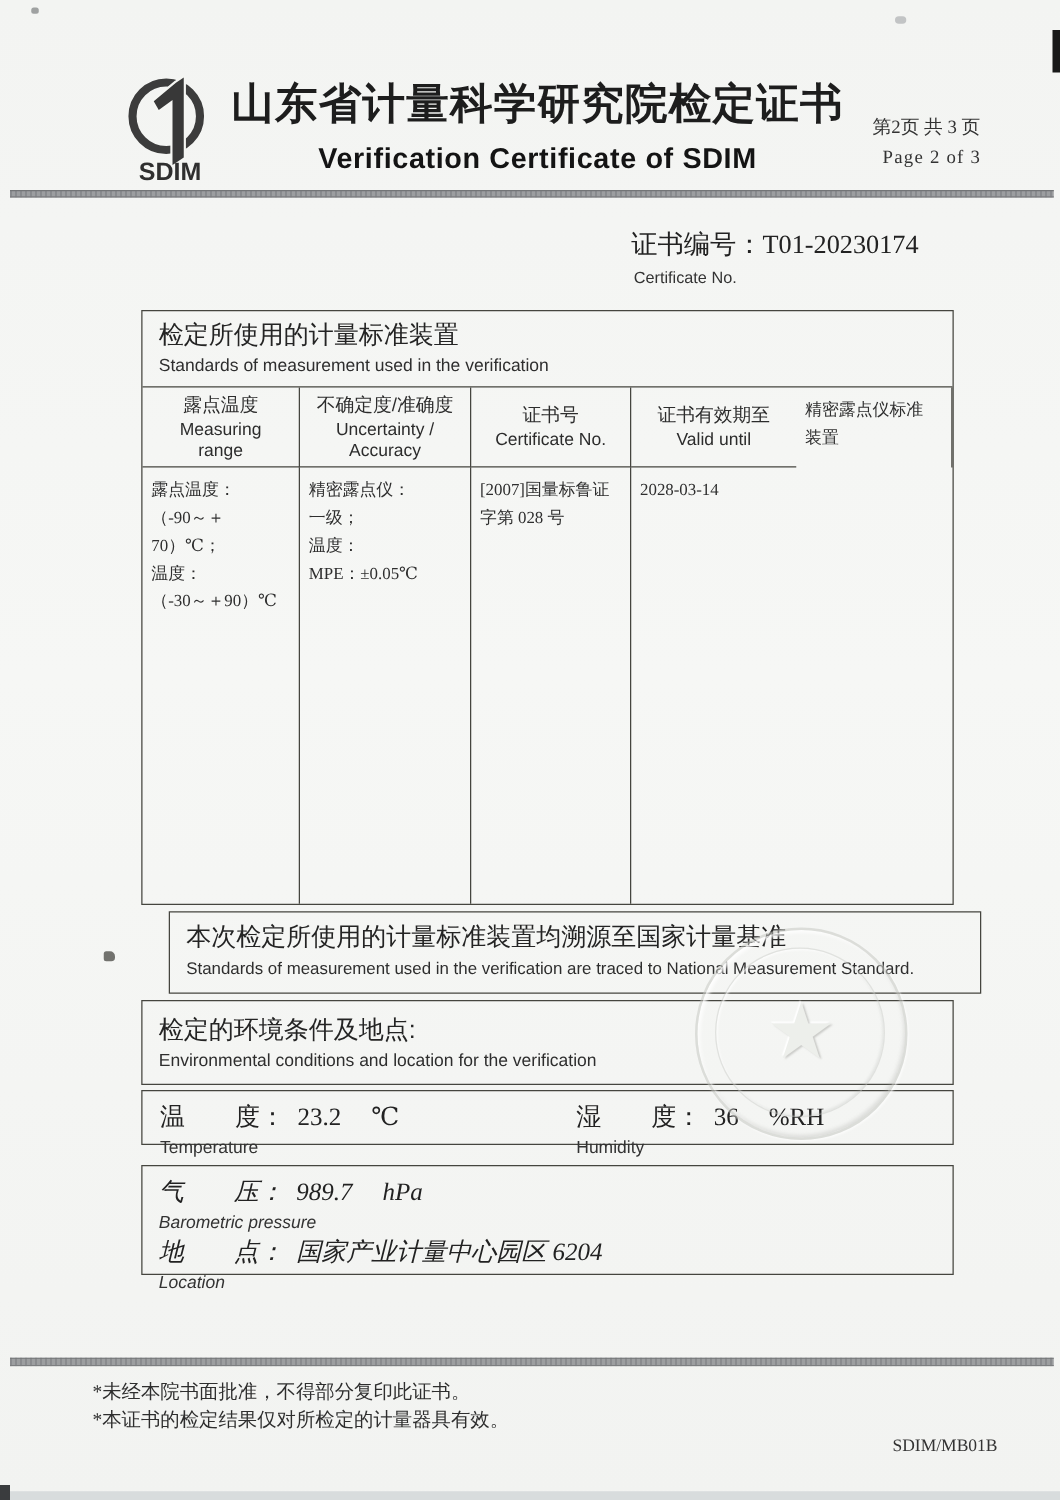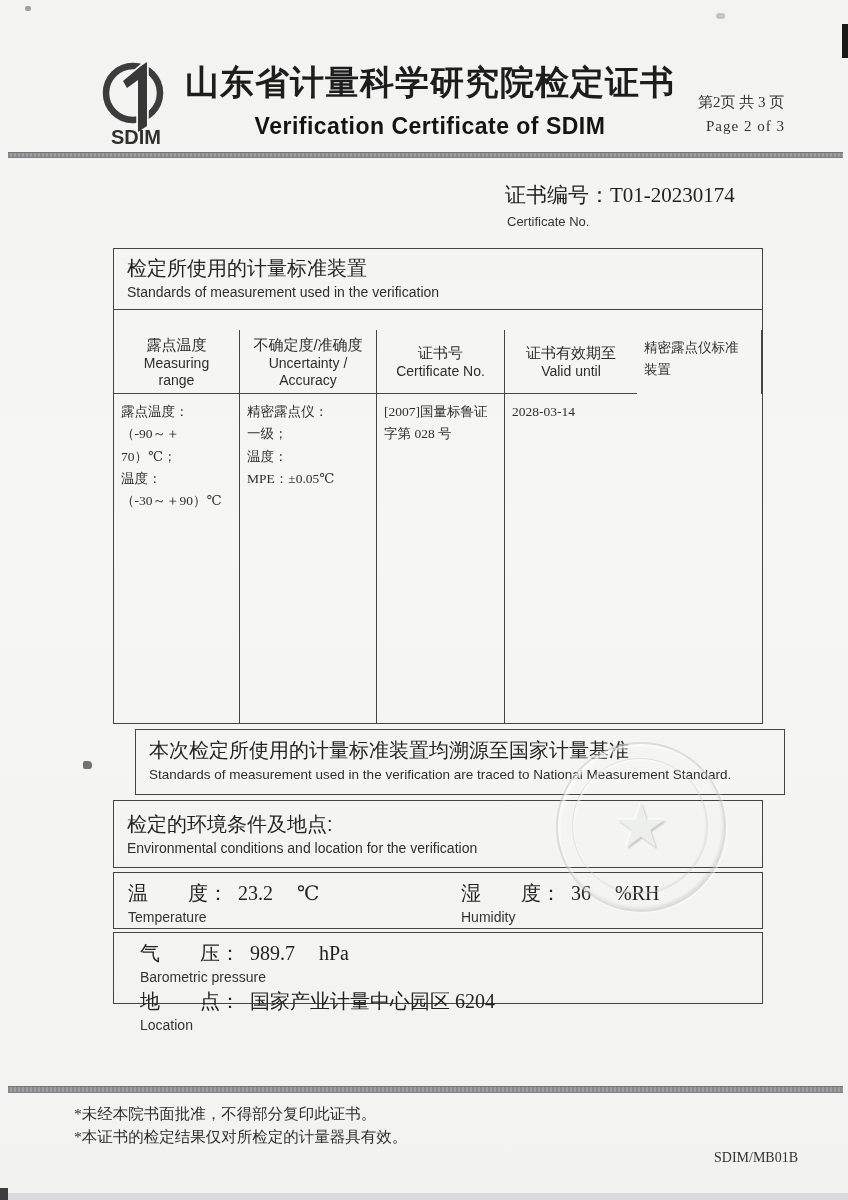--- a/index.html
+++ b/index.html
@@ -22,26 +22,26 @@
     background:repeating-linear-gradient(90deg,#898b8e 0 2px,#9c9ea0 2px 4px);
     box-shadow:inset 0 1px 0 #737577, inset 0 -1px 0 #7c7e80;}
   .rule-top{top:152px;height:6px;}
   .rule-bottom{top:1086px;height:7px;}
   
   .cert-block{position:absolute;left:505px;top:181px;}
   .cert-line{font-size:21px;color:#222;}
   .cert-sub{margin-top:5px;padding-left:2px;font-size:13px;color:#333;
     font-family:"Liberation Sans","DejaVu Sans",sans-serif;}
   
-  .box{position:absolute;left:113px;width:650px;border:1.5px solid #45453f;box-sizing:border-box;gap:20px;}
+  .box{position:absolute;left:113px;width:650px;border:1.5px solid #45453f;box-sizing:border-box;}
   .box-a{top:248px;height:476px;display:flex;flex-direction:column;}
   .box-b{top:729px;height:66px;padding:7px 13px;margin-left:22px;}
   .box-c{top:800px;height:68px;padding:10px 13px;}
-  .box-d{top:872px;height:57px;}
-  .box-e{top:932px;height:72px;padding:7px 26px;}
+  .box-d{top:872px;height:44px;}
+  .box-e{top:932px;height:88px;padding:7px 13px;font-style:italic;}
   .sec-zh{font-size:20px;font-weight:500;color:#242424;line-height:27px;
     font-family:"Liberation Sans","DejaVu Sans",sans-serif;}
   .sec-en{font-size:14px;color:#2e2e2e;line-height:19px;margin-top:1px;
     font-family:"Liberation Sans","DejaVu Sans",sans-serif;}
   .box-b .sec-en{font-size:13.5px;}
   
   .std-title{padding:6px 13px 7px;border-bottom:1.5px solid #45453f;}
   .std-grid{flex:1;display:grid;grid-template-columns:126px 137px 128px 132px 1fr;
     grid-template-rows:64px 1fr;}
   .hcell{border-right:1.5px solid #45453f;border-bottom:1.5px solid #45453f;

